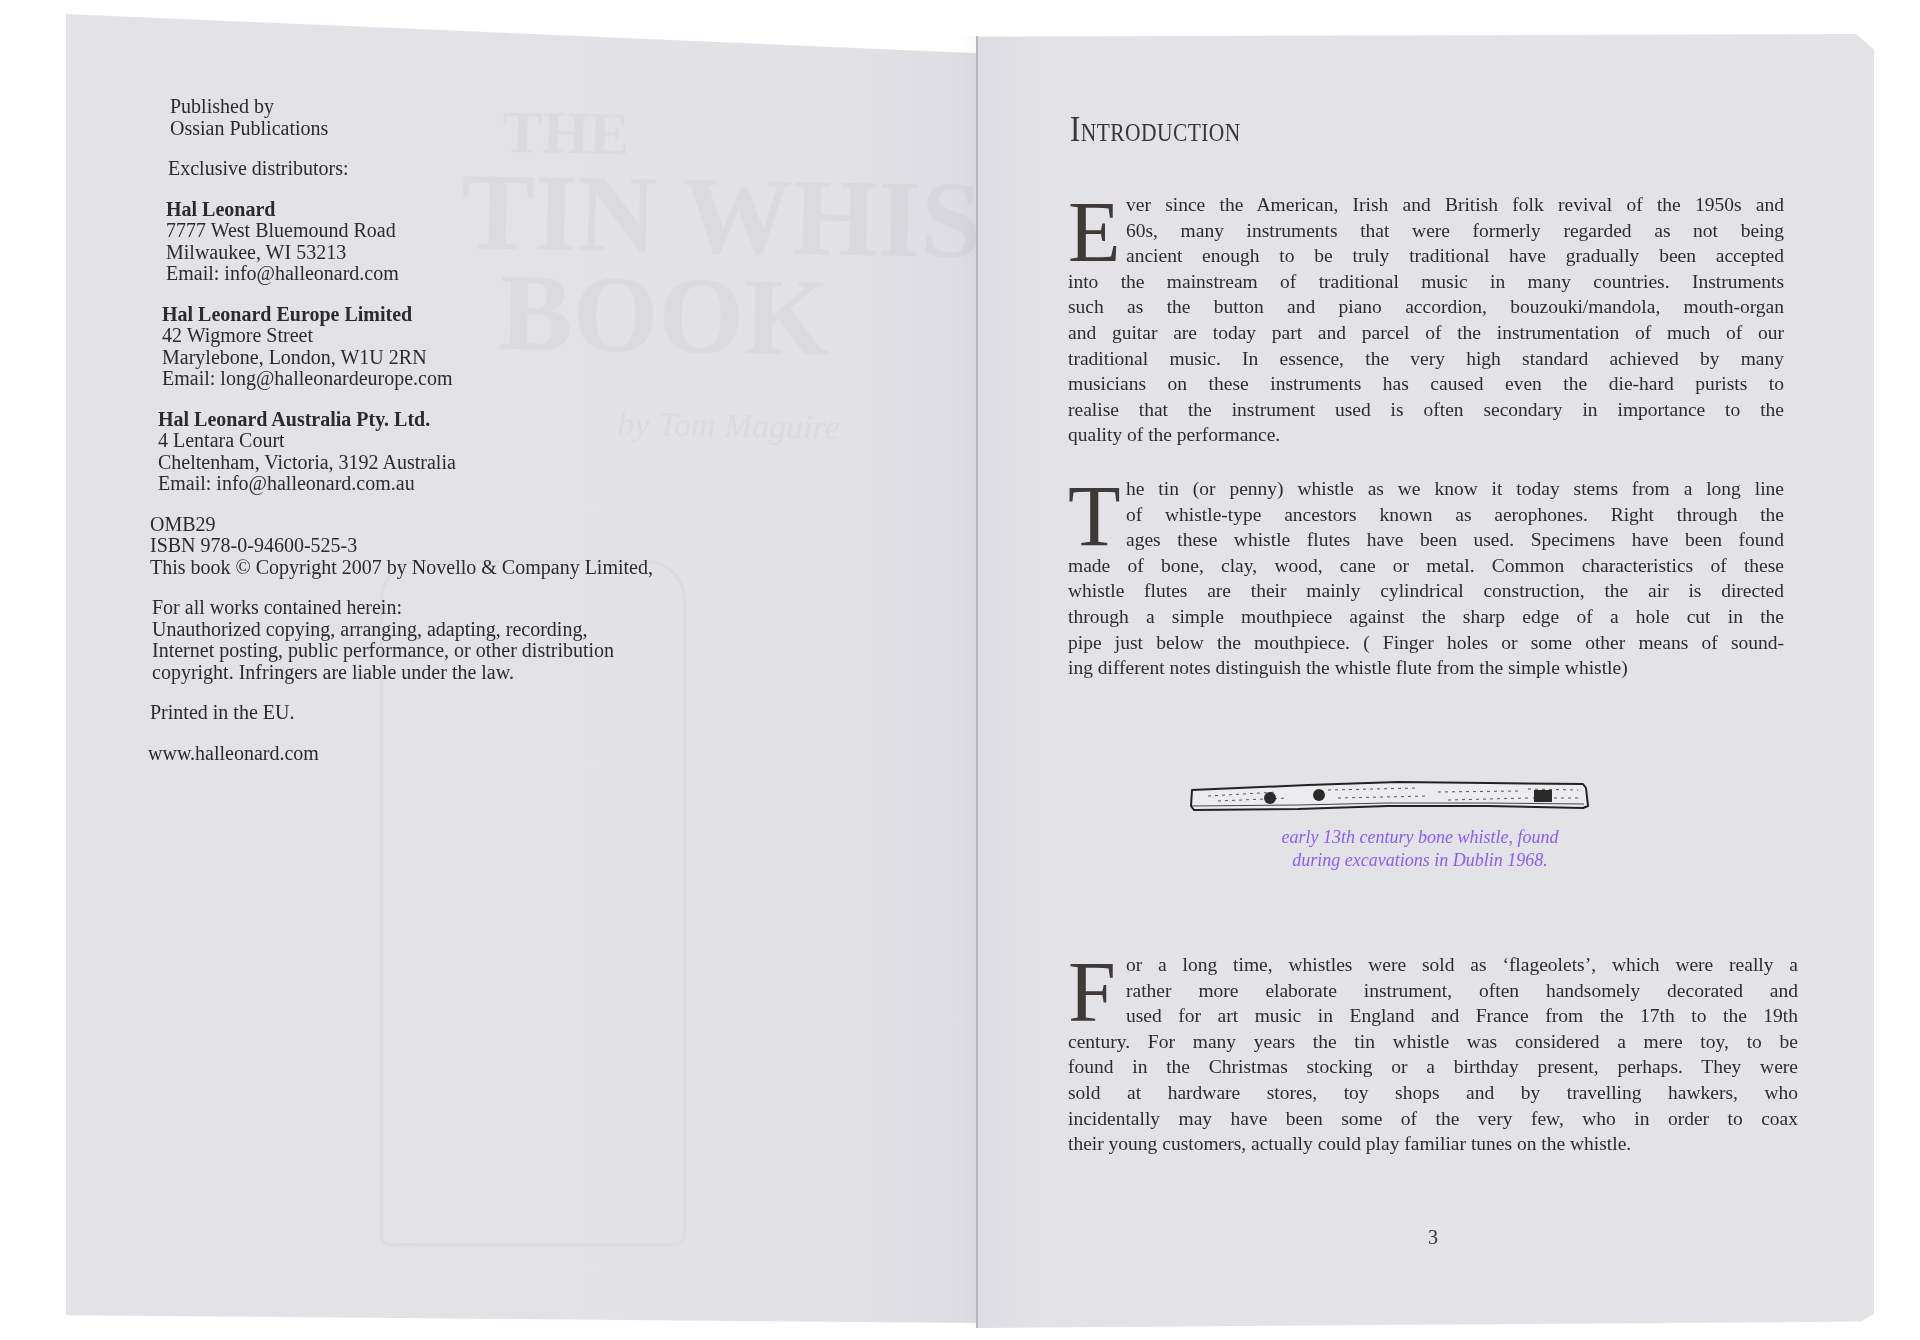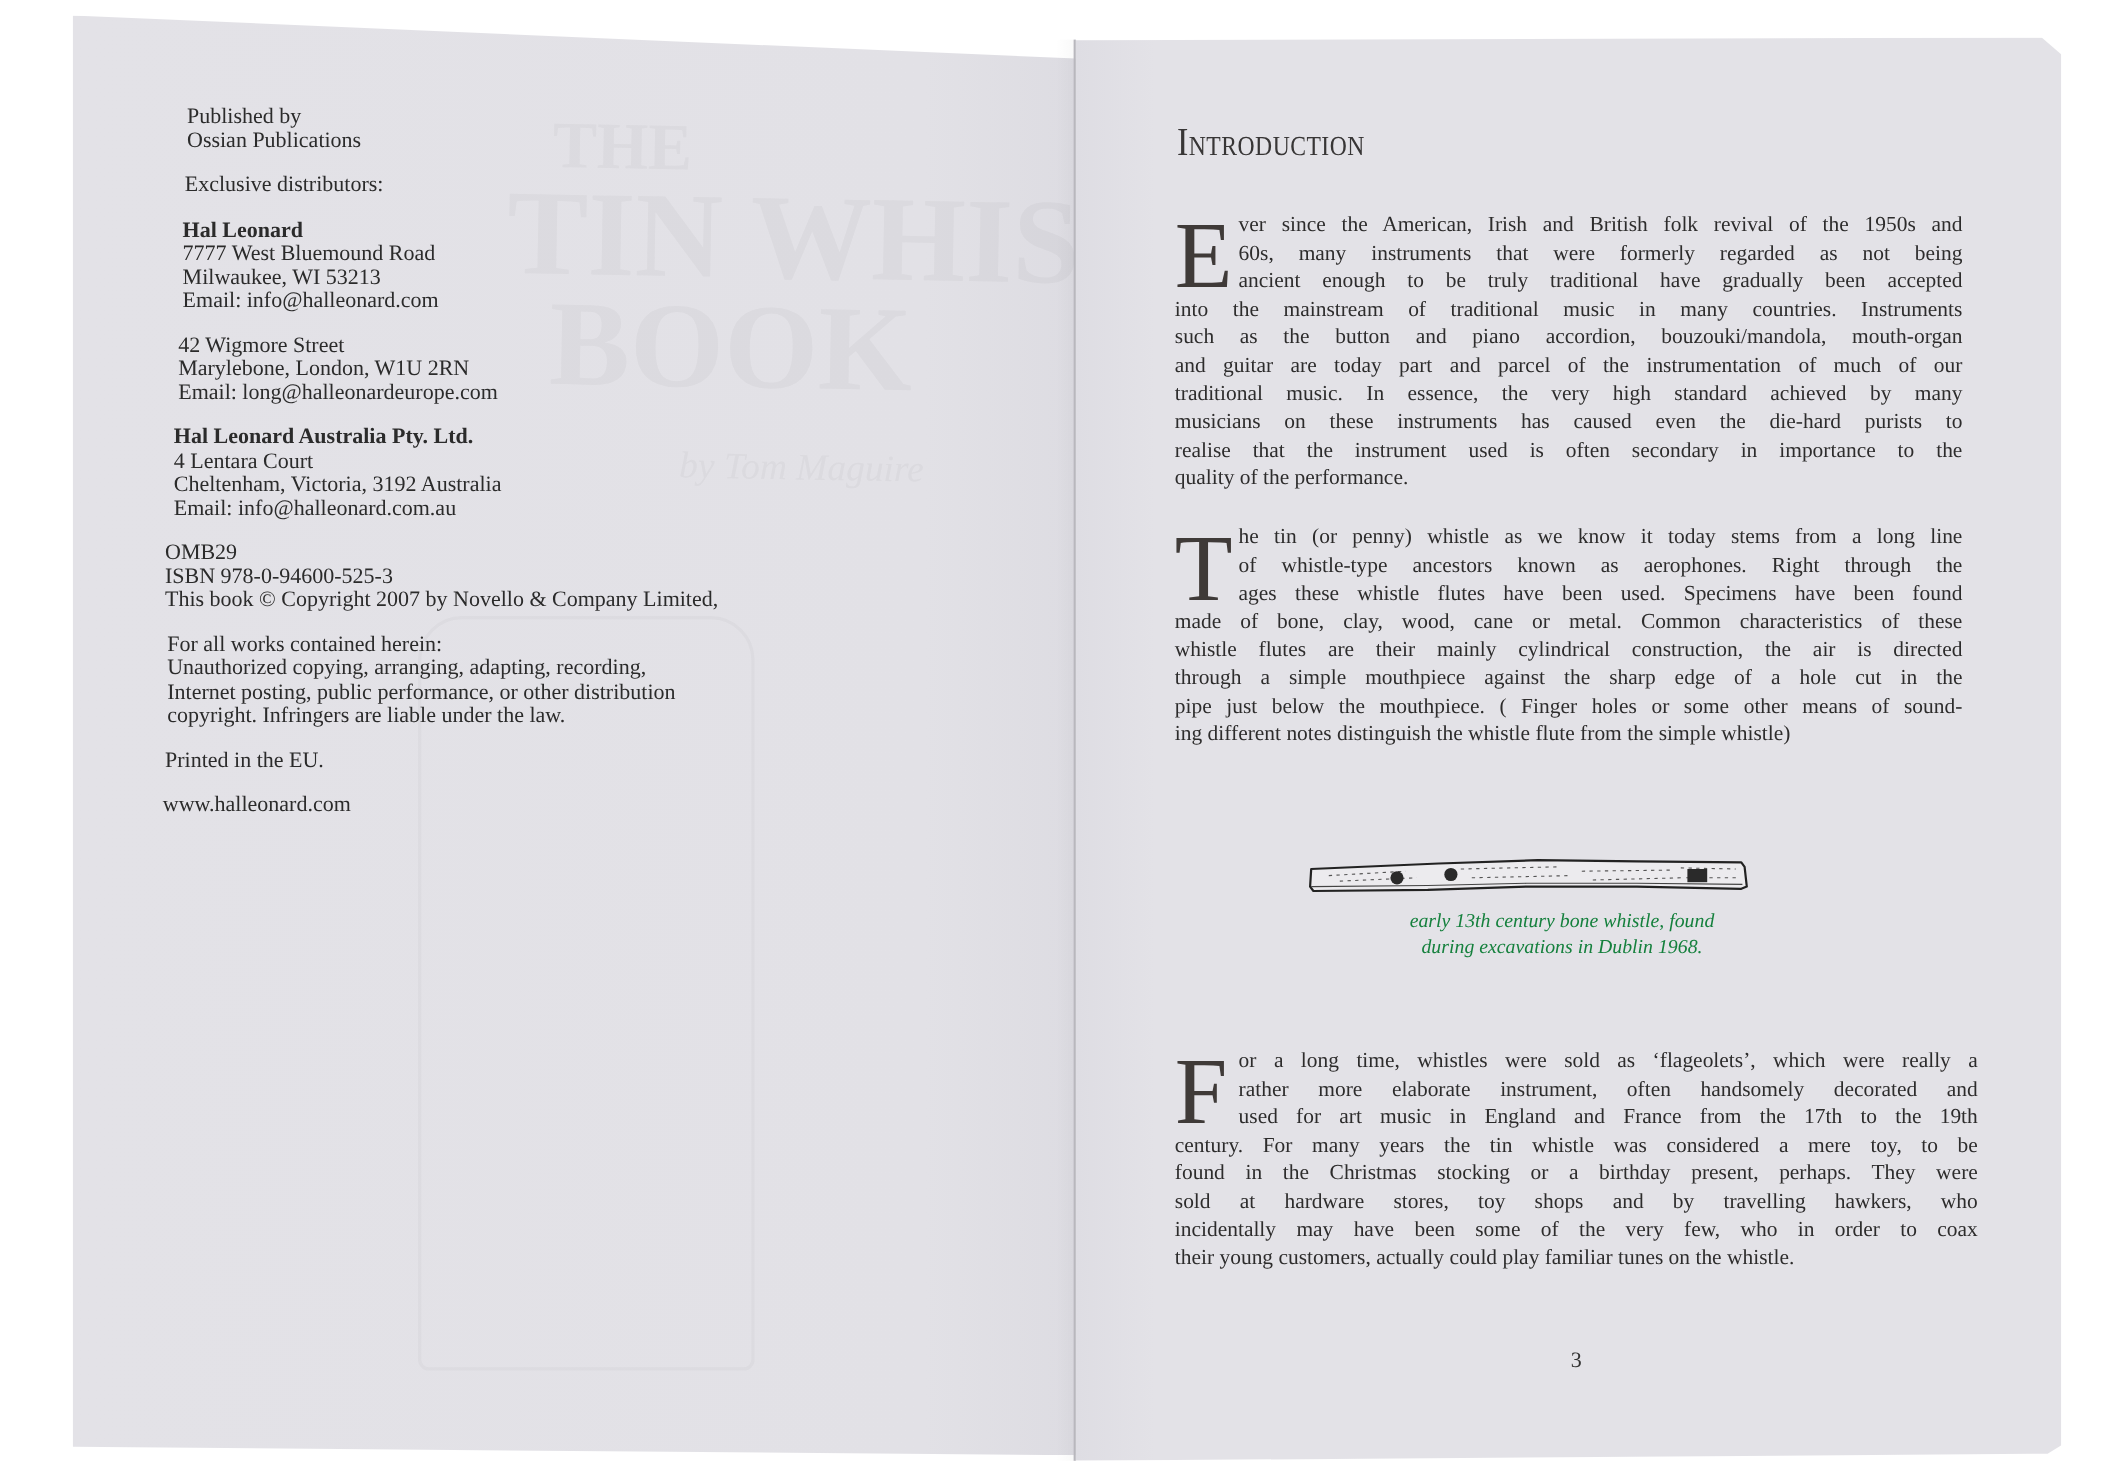--- a/index.html
+++ b/index.html
@@ -70,21 +70,21 @@
     font-weight: normal;
   }
   #para-1 { top: 192px; }
   #para-2 { top: 476px; }
   #para-3 { top: 952px; width: 730px; }
   #figure {
     position: absolute; left: 1188px; top: 776px; width: 410px; height: 42px;
   }
   #caption {
     position: absolute; left: 1200px; top: 826px; width: 440px; text-align: center;
-    font-style: italic; font-size: 18px; line-height: 23px; color: #15803d;
+    font-style: italic; font-size: 18px; line-height: 23px; color: #8b5cf6;
   }
   #page-number {
     position: absolute; left: 1428px; top: 1226px; font-size: 20px; color: #333;
   }
 </style>
 </head>
 <body>
 
 <div class="page" id="left-page"></div>
 <div class="ghost" style="left:500px; top:108px; font-size:60px; line-height:60px; transform:rotate(1deg);">
@@ -103,20 +103,21 @@
   <div class="blk" style="margin-left:18px;">
     <span class="line">Exclusive distributors:</span>
   </div>
   <div class="blk" style="margin-left:16px;">
     <span class="line bold">Hal Leonard</span>
     <span class="line">7777 West Bluemound Road</span>
     <span class="line">Milwaukee, WI 53213</span>
     <span class="line">Email: info@halleonard.com</span>
   </div>
   <div class="blk" style="margin-left:12px;">
+    <span class="line bold">Hal Leonard Europe Limited</span>
     <span class="line">42 Wigmore Street</span>
     <span class="line">Marylebone, London, W1U 2RN</span>
     <span class="line">Email: long@halleonardeurope.com</span>
   </div>
   <div class="blk" style="margin-left:8px;">
     <span class="line bold">Hal Leonard Australia Pty. Ltd.</span>
     <span class="line">4 Lentara Court</span>
     <span class="line">Cheltenham, Victoria, 3192 Australia</span>
     <span class="line">Email: info@halleonard.com.au</span>
   </div>

